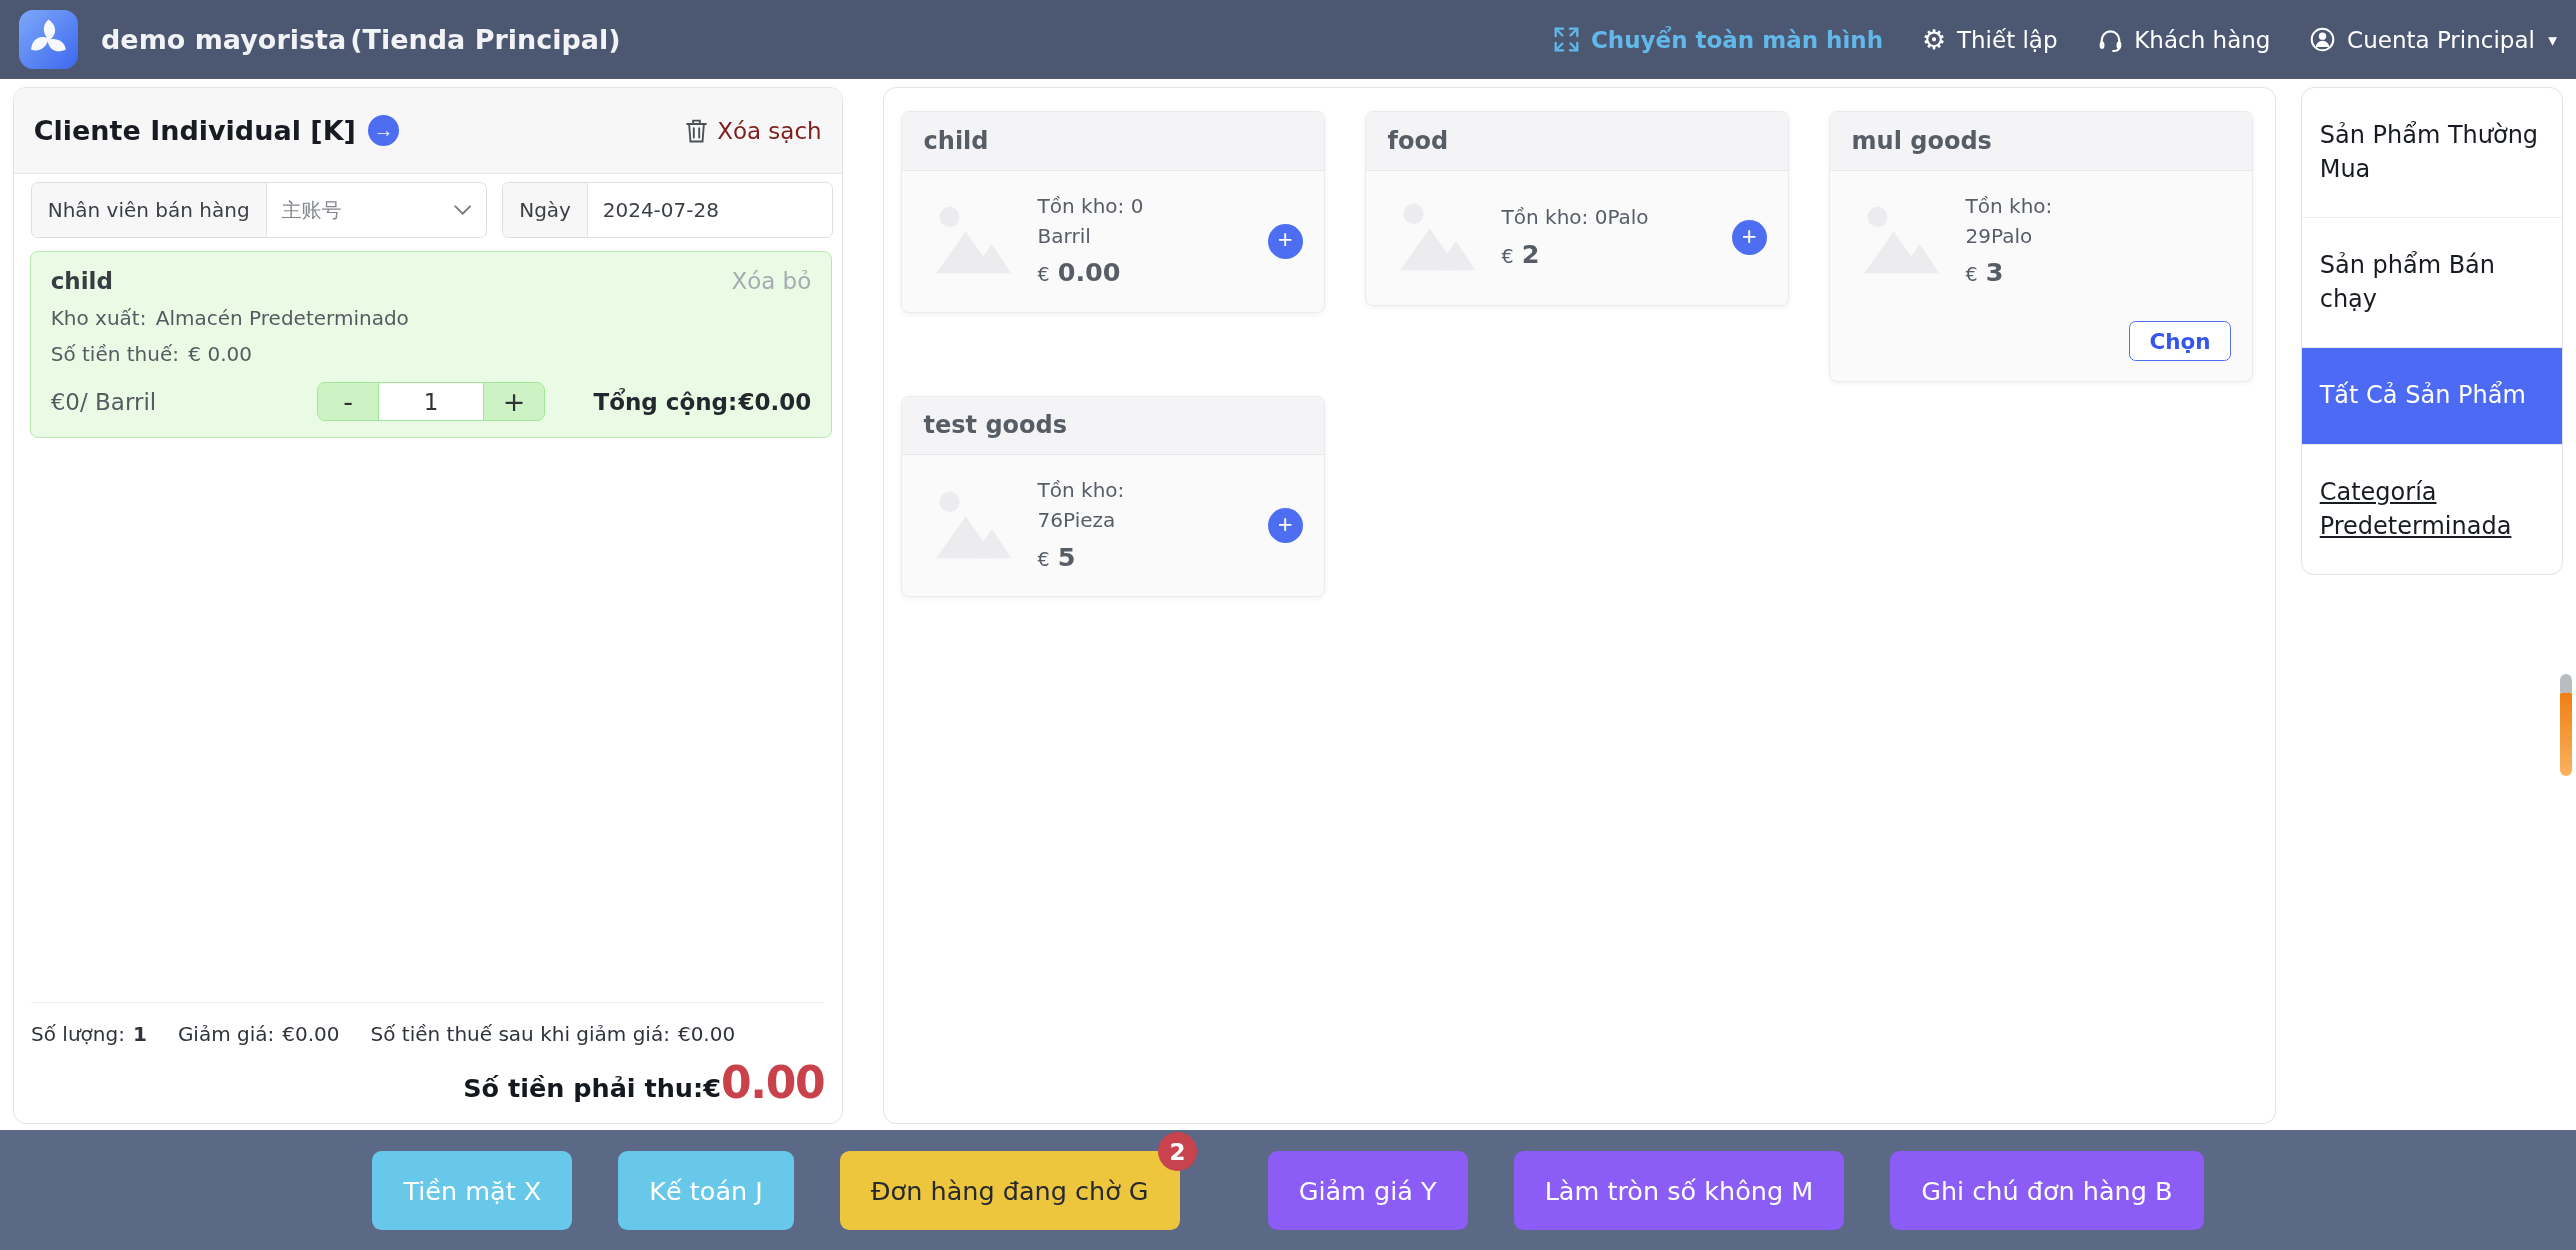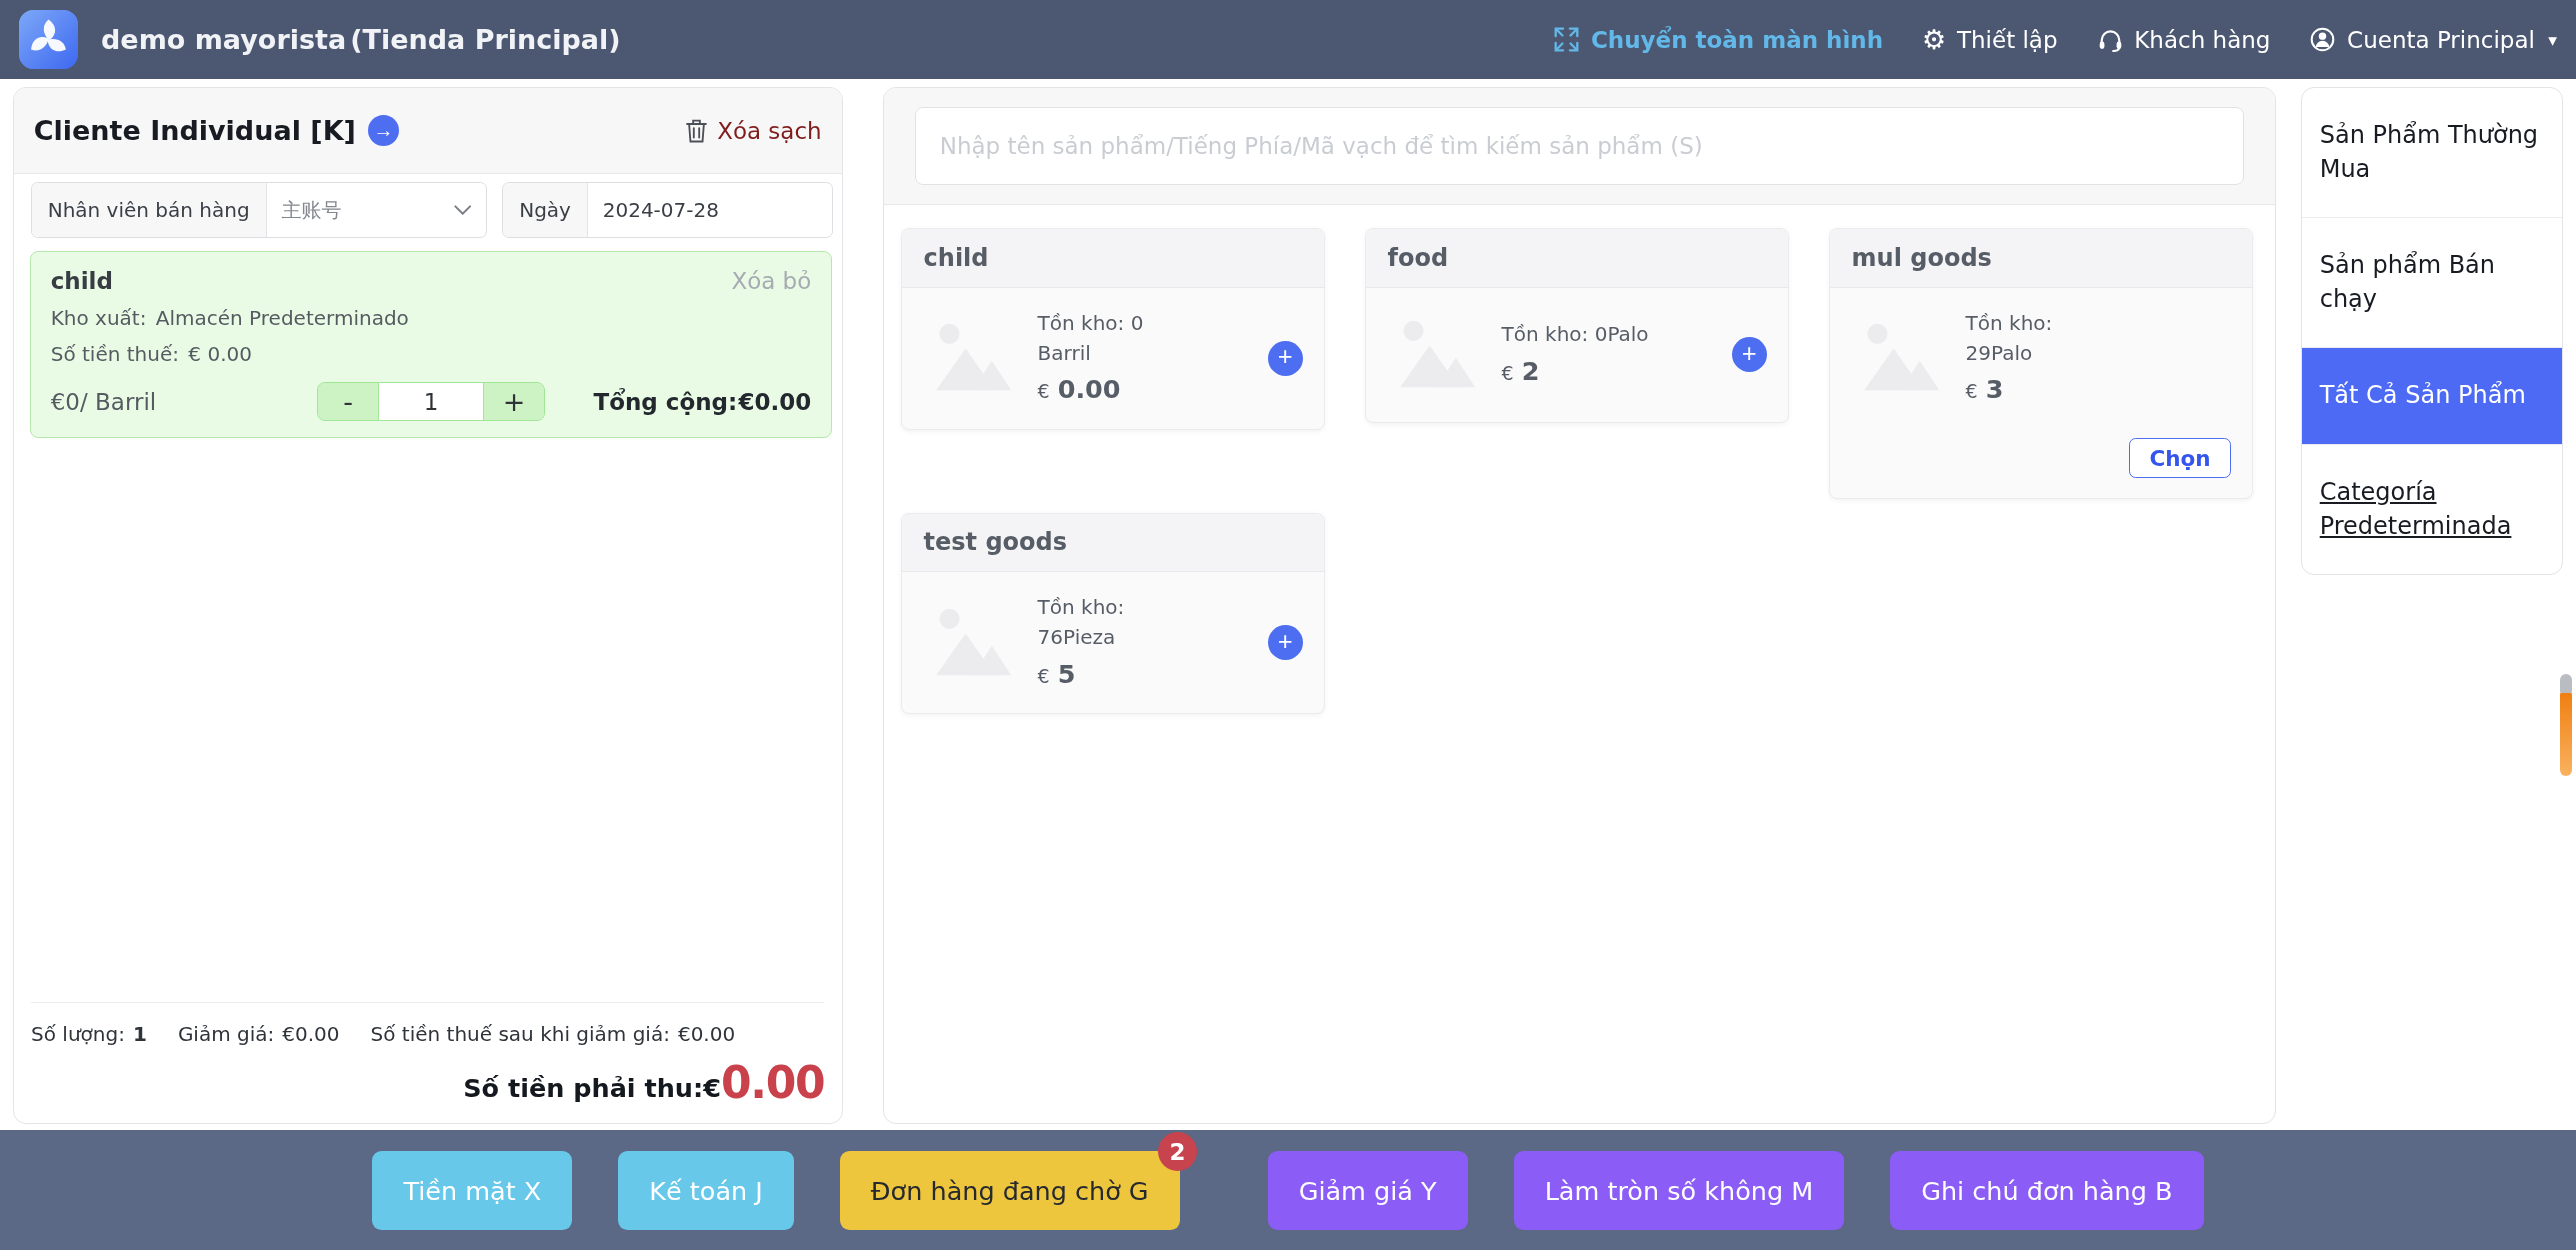--- a/index.html
+++ b/index.html
@@ -267,23 +267,20 @@
       </div>
 
       <div class="lp-due">
         <span class="due-label">Số tiền phải thu:</span>
         <span class="due-cur">€</span>
         <span class="due-val">0.00</span>
       </div>
     </div>
 
     <div class="panel center-panel">
-      <div class="search-wrap">
-        <input class="search-input" type="text" placeholder="Nhập tên sản phẩm/Tiếng Phía/Mã vạch để tìm kiếm sản phẩm (S)" style="">
-      </div>
       <div class="products">
 
         <div class="product-card">
           <div class="pc-header">child</div>
           <div class="pc-body">
             <span class="pc-thumb">
               <svg class="icon-svg" width="94" height="94" viewBox="0 0 140 140">
                 <circle cx="38" cy="34" r="15" fill="#ececef"></circle>
                 <polygon points="18,118 62,56 106,118" fill="#ececef"></polygon>
                 <polygon points="72,118 101,74 130,118" fill="#ececef"></polygon>

